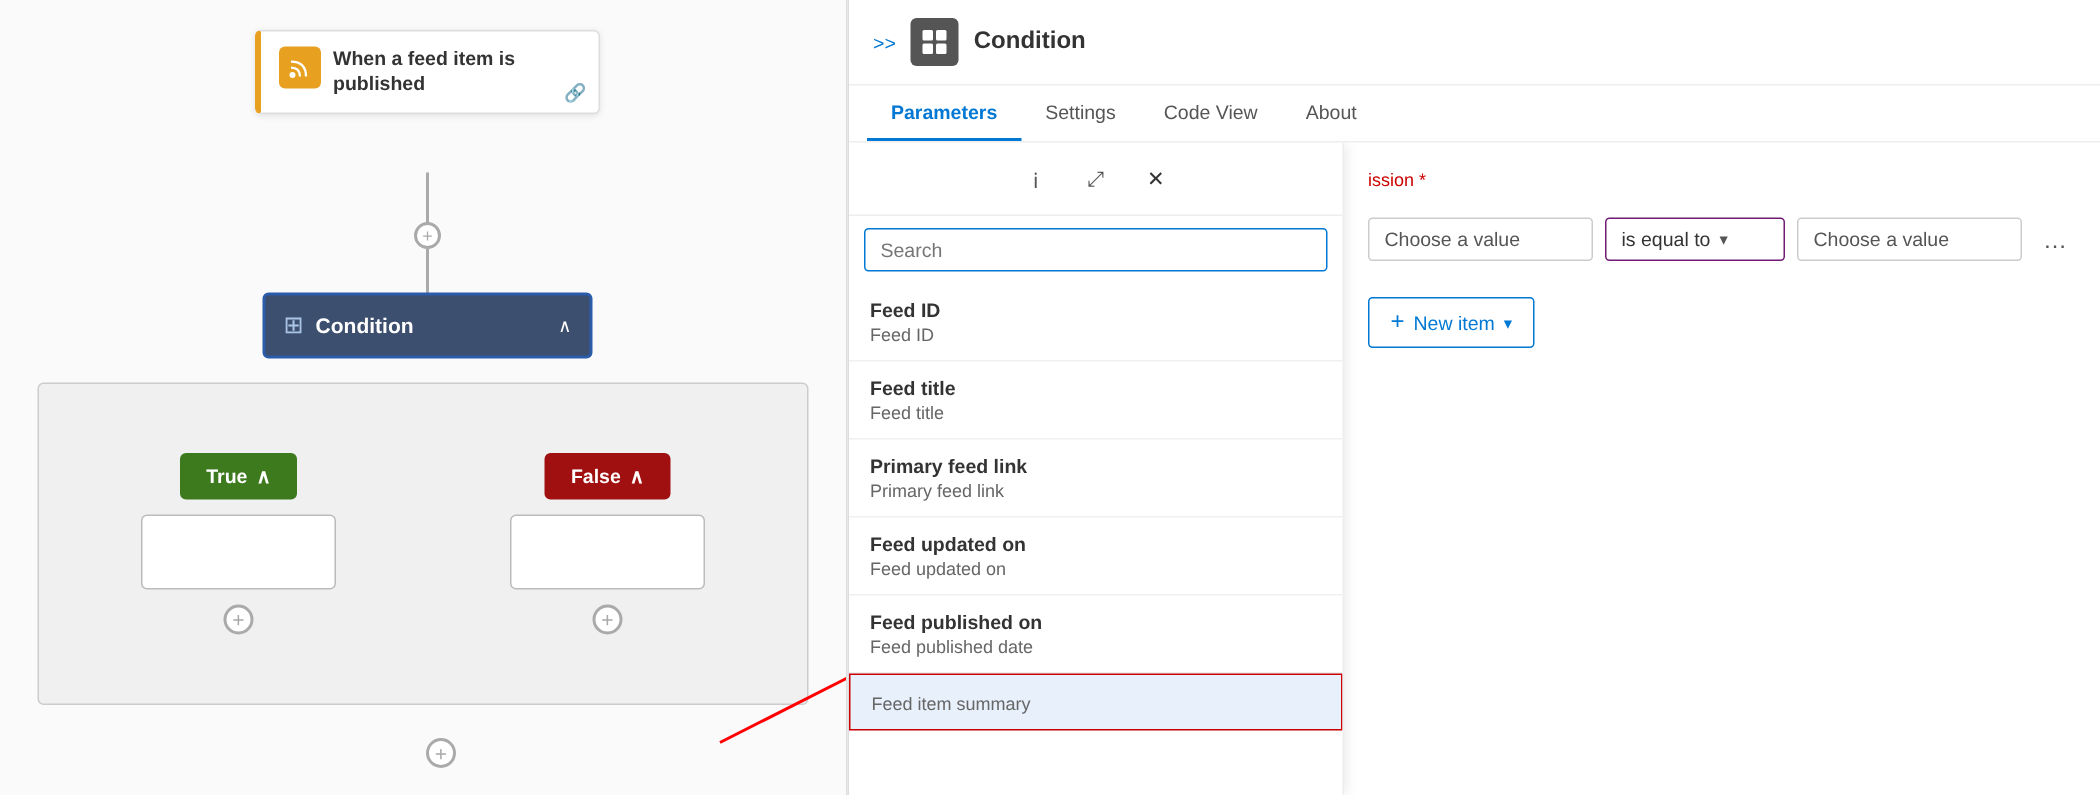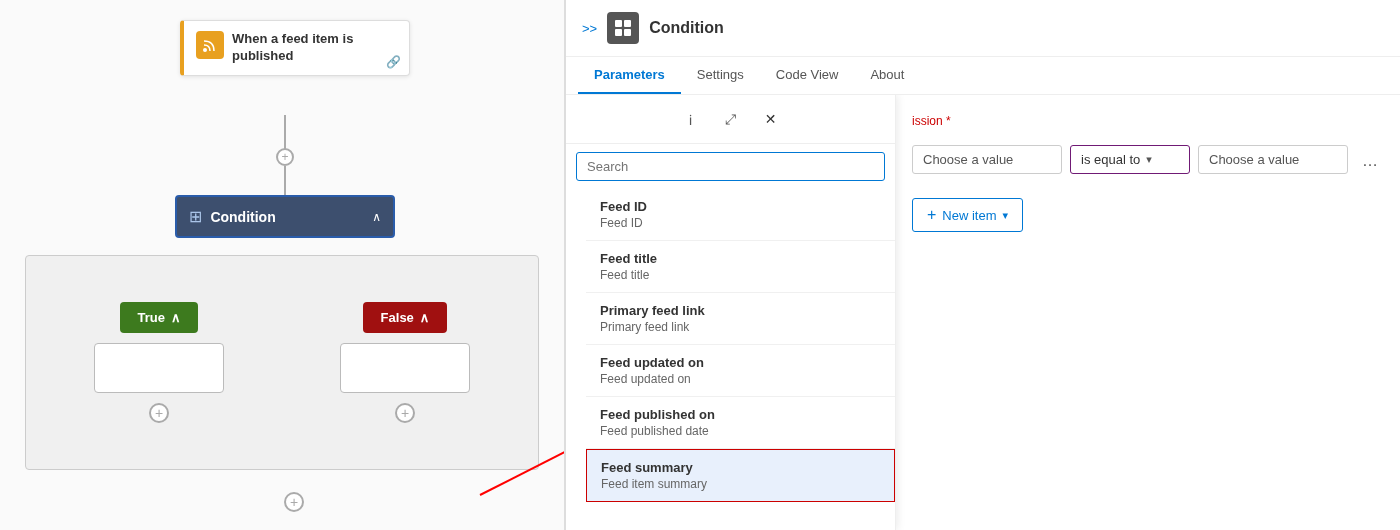--- a/index.html
+++ b/index.html
@@ -12,21 +12,21 @@
       background: #fafafa;
       position: relative;
       border-right: 1px solid #ddd;
       overflow: hidden;
     }
 
     
     .trigger-node {
       position: absolute;
       top: 20px;
-      left: 180px;
+      left: 170px;
       width: 230px;
       background: white;
       border: 1px solid #ddd;
       border-left: 4px solid #e8a020;
       border-radius: 4px;
       padding: 10px 12px;
       display: flex;
       align-items: flex-start;
       gap: 8px;
       box-shadow: 0 1px 4px rgba(0,0,0,0.1);
@@ -321,21 +321,20 @@
       border-radius: 3px;
       padding: 6px 10px;
       font-size: 13px;
       outline: none;
       width: calc(100% - 20px);
     }
 
     .dropdown-list {
       flex: 1;
       overflow-y: auto;
-      margin-left: 20px;
     }
 
     .dropdown-item {
       padding: 10px 14px;
       border-bottom: 1px solid #f0f0f0;
       cursor: pointer;
     }
     .dropdown-item.selected {
       background: #e8f0fc;
       border: 1px solid #c00;
@@ -562,21 +561,20 @@
           <div class="dropdown-item-title">Feed updated on</div>
           <div class="dropdown-item-sub">Feed updated on</div>
         </div>
 
         <div class="dropdown-item">
           <div class="dropdown-item-title">Feed published on</div>
           <div class="dropdown-item-sub">Feed published date</div>
         </div>
 
         <div class="dropdown-item selected">
-          <div class="dropdown-item-title">Feed summary</div>
           <div class="dropdown-item-sub">Feed item summary</div>
         </div>
 
       </div>
     </div>
 
     <div class="condition-editor">
 
       <div>
         <span class="condition-row-label">

